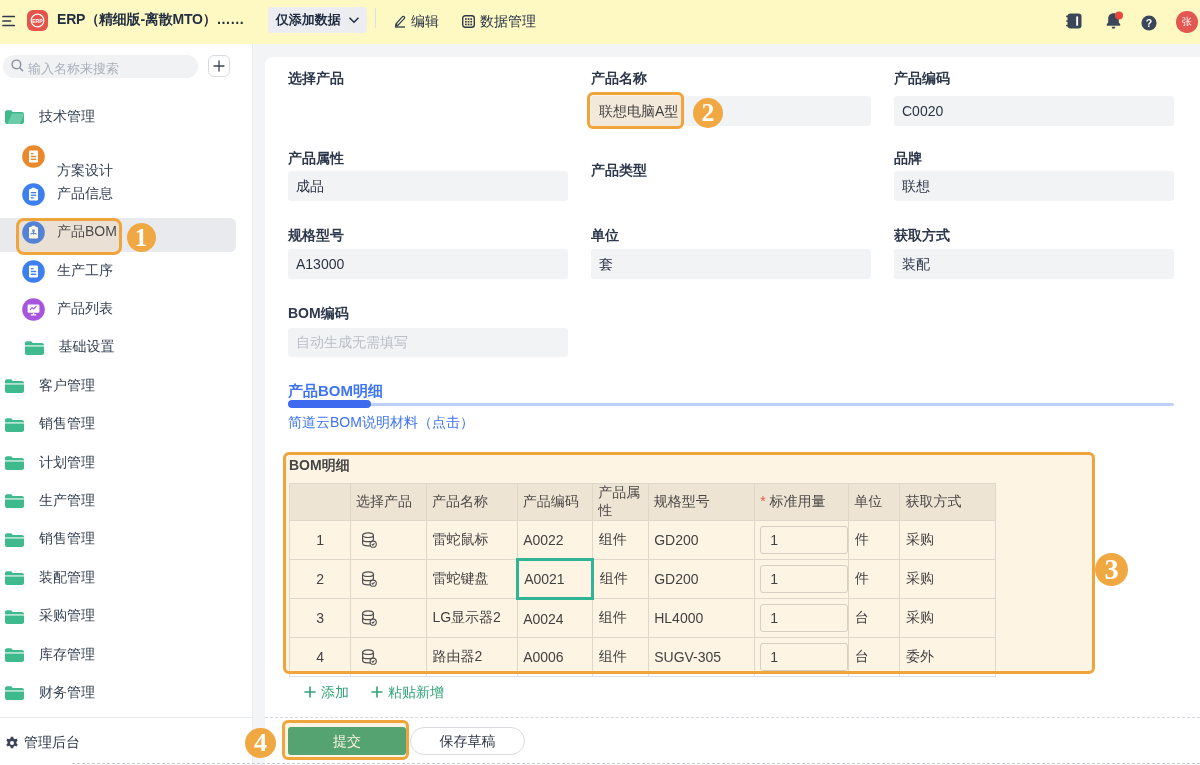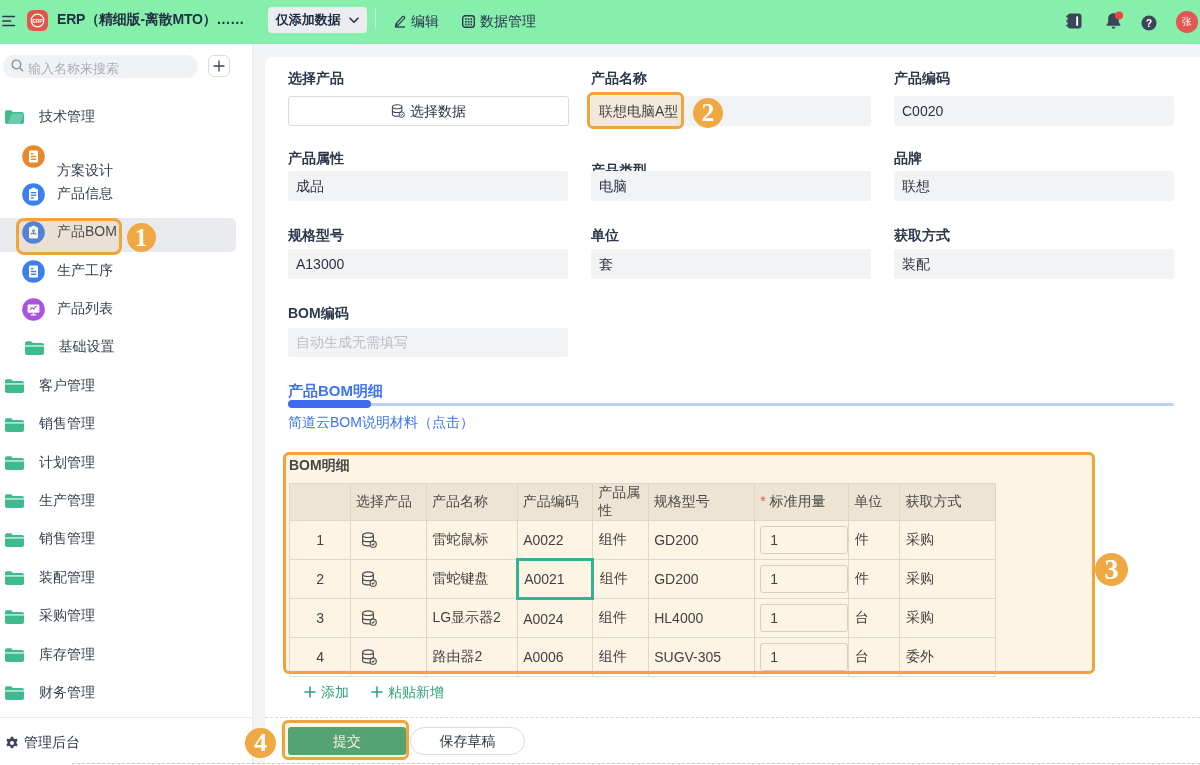--- a/index.html
+++ b/index.html
@@ -6,21 +6,21 @@
 html,body{width:1200px;height:765px;overflow:hidden;}
 body{font-family:"Liberation Sans",sans-serif;background:#fff;position:relative;color:#2b3648;}
 .abs{position:absolute;}
 .lbl{position:absolute;font-size:14px;font-weight:bold;color:#2d384c;}
 .field{position:absolute;width:280px;height:30px;background:#f2f3f5;border-radius:3px;font-size:14px;color:#2a3446;line-height:30px;padding-left:8px;}
 .menutext{font-size:14px;color:#333f52;}
 </style>
 </head>
 <body>
 
-<div class="abs" id="header" style="left:0;top:0;width:1200px;height:44px;background:#86efac;">
+<div class="abs" id="header" style="left:0;top:0;width:1200px;height:44px;background:#fef9c3;">
   <svg class="abs" style="left:2px;top:15px;" width="14" height="12" viewBox="0 0 14 12">
     <path d="M1 1.5h11.3M1 6h7.5M1 10.5h11.3" stroke="#2e3a4e" stroke-width="1.7" stroke-linecap="round" fill="none"></path>
   </svg>
   <div class="abs" style="left:27px;top:10px;width:21px;height:21px;background:#e4544b;border-radius:6px;"></div>
   <svg class="abs" style="left:27px;top:10px;" width="21" height="21" viewBox="0 0 21 21">
     <circle cx="10.5" cy="10.5" r="6.3" fill="none" stroke="#fff" stroke-width="1.2"></circle>
     <text x="10.5" y="12.6" font-size="5.2" font-weight="bold" fill="#fff" text-anchor="middle" font-family="Liberation Sans">ERP</text>
   </svg>
   <div class="abs" style="left:57px;top:11px;font-size:14px;font-weight:bold;color:#222f43;letter-spacing:-0.2px;">ERP（精细版-离散MTO）……</div>
 
@@ -191,36 +191,27 @@
 </div>
 
 <div class="abs" id="main" style="left:253px;top:44px;width:947px;height:721px;background:#f3f4f6;">
   <div class="abs" style="left:12px;top:13px;width:935px;height:708px;background:#fff;border-radius:8px 0 0 0;"></div>
 </div>
 
 <div class="abs" id="form" style="left:0;top:0;width:996px;height:765px;pointer-events:none;">
   <div class="lbl" style="left:288px;top:69.5px;">选择产品</div>
   <div class="lbl" style="left:591px;top:69.5px;">产品名称</div>
   <div class="lbl" style="left:894px;top:69.5px;">产品编码</div>
-  <div class="abs" style="left:288px;top:96px;width:281px;height:30px;background:#fff;border:1px solid #d7dae0;border-radius:3px;text-align:center;font-size:14px;color:#2a3446;line-height:28px;">
-    <svg width="14" height="14" viewBox="0 0 16 16" style="vertical-align:-2px;margin-right:5px;">
-      <ellipse cx="7" cy="3.2" rx="5.4" ry="2.3" fill="none" stroke="#39455a" stroke-width="1.2"></ellipse>
-      <path d="M1.6 3.2v4.2c0 1.25 2.4 2.3 5.4 2.3s5.4-1.05 5.4-2.3V3.2" fill="none" stroke="#39455a" stroke-width="1.2"></path>
-      <path d="M1.6 7.4v4.2c0 1.25 2.4 2.3 5.4 2.3 1 0 1.9-.1 2.7-.3" fill="none" stroke="#39455a" stroke-width="1.2"></path>
-      <circle cx="12.2" cy="12.2" r="3.1" fill="#fff" stroke="#39455a" stroke-width="1.1"></circle>
-      <path d="M10.8 12.2l1 1 1.7-1.8" fill="none" stroke="#39455a" stroke-width="1.1"></path>
-    </svg>选择数据</div>
   <div class="field" style="left:591px;top:96px;">联想电脑A型</div>
   <div class="field" style="left:894px;top:96px;">C0020</div>
 
   <div class="lbl" style="left:288px;top:149.5px;">产品属性</div>
   <div class="lbl" style="left:591px;top:162px;">产品类型</div>
   <div class="lbl" style="left:894px;top:149.5px;">品牌</div>
   <div class="field" style="left:288px;top:171px;">成品</div>
-  <div class="field" style="left:591px;top:171px;">电脑</div>
   <div class="field" style="left:894px;top:171px;">联想</div>
 
   <div class="lbl" style="left:288px;top:226.5px;">规格型号</div>
   <div class="lbl" style="left:591px;top:226.5px;">单位</div>
   <div class="lbl" style="left:894px;top:226.5px;">获取方式</div>
   <div class="field" style="left:288px;top:249px;">A13000</div>
   <div class="field" style="left:591px;top:249px;">套</div>
   <div class="field" style="left:894px;top:249px;">装配</div>
 
   <div class="lbl" style="left:288px;top:304.5px;">BOM编码</div>

